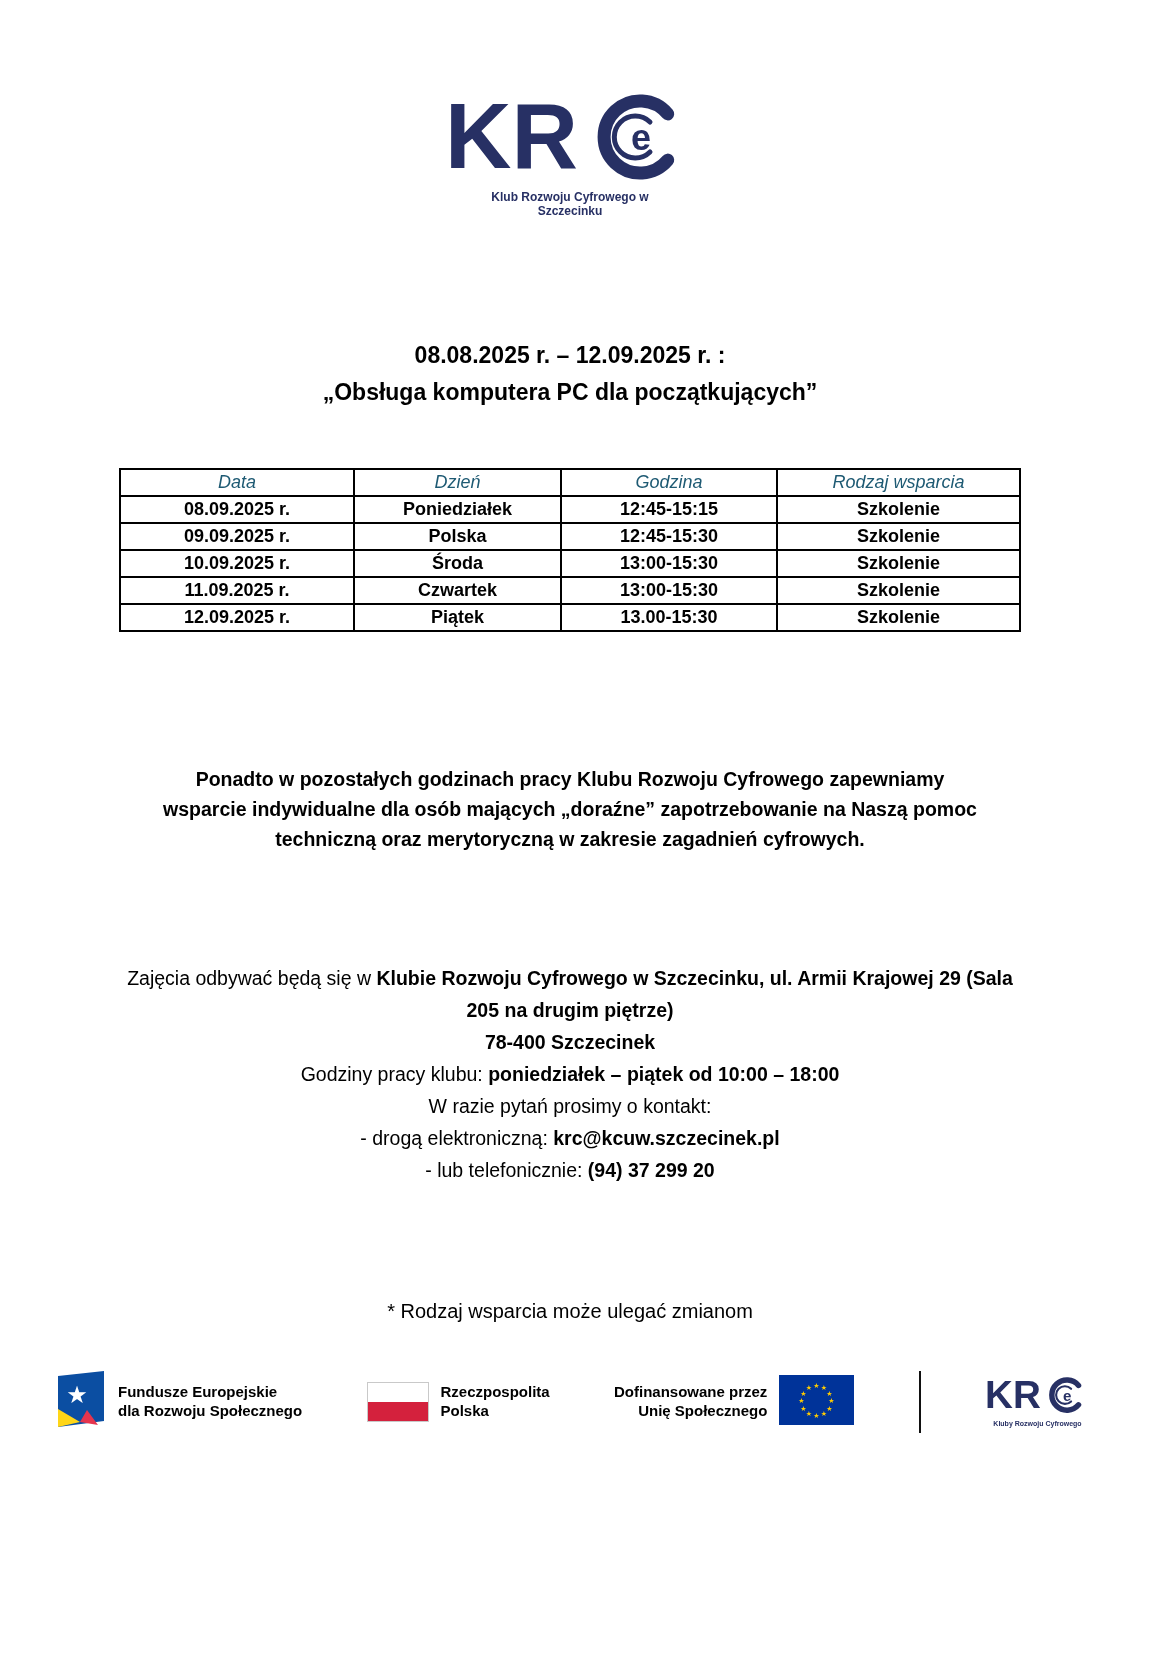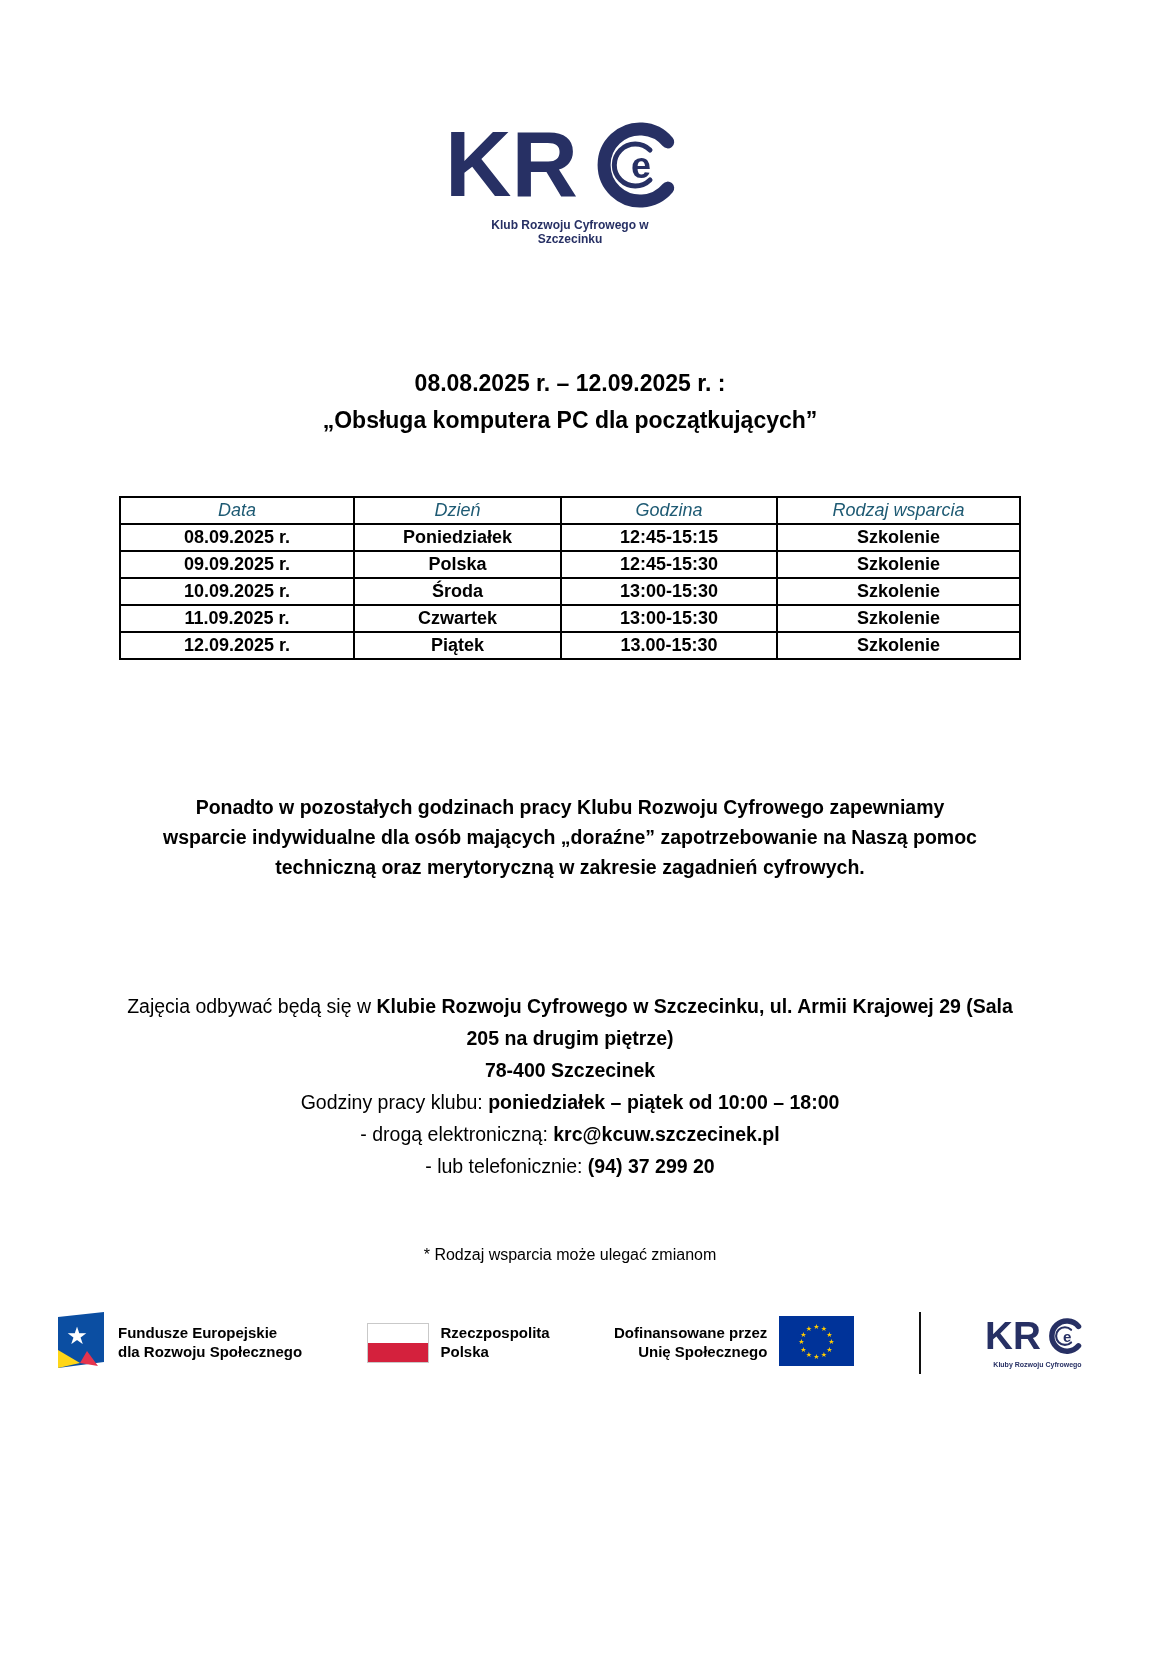--- a/index.html
+++ b/index.html
@@ -4,21 +4,21 @@
 <style>
   * { margin: 0; padding: 0; box-sizing: border-box; }
   html, body { background: #ffffff; }
   body {
     width: 1170px;
     min-height: 1655px;
     margin: 0 auto;
     font-family: "Liberation Sans", sans-serif;
     color: #000000;
   }
-  .page { width: 1140px; min-height: 1655px; position: relative; padding-top: 120px; }
+  .page { width: 1140px; min-height: 1655px; position: relative; padding-top: 92px; }
 
   
   .logo-block { text-align: center; }
   .logo-mark { display: inline-block; }
   .logo-sub {
     margin-top: 2px;
     font-size: 12px;
     font-weight: bold;
     color: #273064;
     line-height: 1.2;
@@ -65,21 +65,21 @@
   .loc-block {
     width: 900px;
     margin: 108px auto 0 auto;
     text-align: center;
     font-size: 19.5px;
     line-height: 32px;
   }
   .loc-block .b { font-weight: bold; }
 
   
-  .footnote { margin-top: 64px; text-align: center; font-size: 16px; }
+  .footnote { margin-top: 114px; text-align: center; font-size: 20px; }
 
   
   .footer {
     margin: 46px auto 0 auto;
     width: 1040px;
     display: flex;
     align-items: center;
     justify-content: space-between;
   }
   .f-item { display: flex; align-items: center; gap: 12px; }
@@ -167,20 +167,21 @@
       </tbody>
     </table>
   </div>
 
   <p class="info-par">Ponadto w  pozostałych godzinach pracy Klubu Rozwoju Cyfrowego zapewniamy wsparcie indywidualne dla osób mających „doraźne” zapotrzebowanie na Naszą pomoc techniczną oraz merytoryczną w zakresie zagadnień cyfrowych.</p>
 
   <section class="loc-block">
     <div><span>Zajęcia odbywać będą się w </span><span class="b">Klubie Rozwoju Cyfrowego w Szczecinku, ul. Armii Krajowej 29 (Sala 205 na drugim piętrze)</span></div>
     <div class="b">78-400 Szczecinek</div>
     <div><span>Godziny pracy klubu: </span><span class="b">poniedziałek – piątek od 10:00 – 18:00</span></div>
+    <div>W razie pytań prosimy o kontakt:</div>
     <div><span>- drogą elektroniczną: </span><span class="b">krc@kcuw.szczecinek.pl</span></div>
     <div><span>- lub telefonicznie: </span><span class="b">(94) 37 299 20</span></div>
   </section>
 
   <div class="footnote">* Rodzaj wsparcia może ulegać zmianom</div>
 
   <footer class="footer">
 
     <div class="f-item">
       <span>

